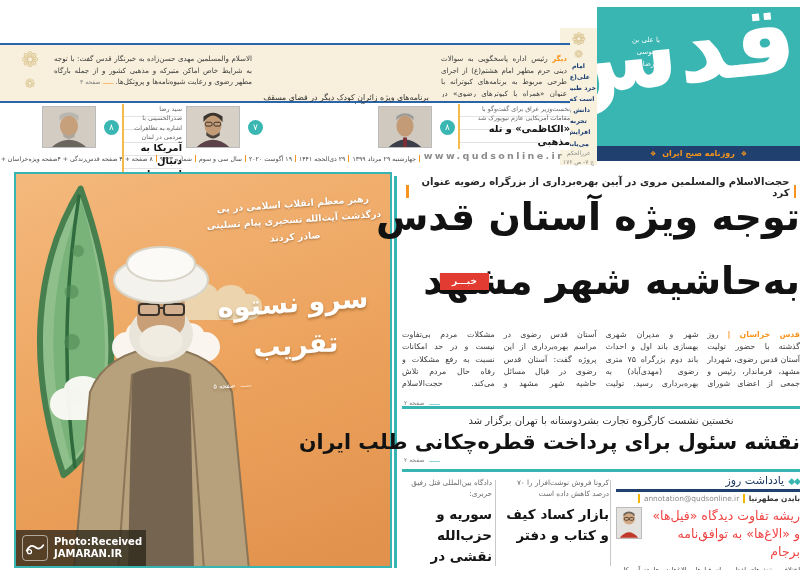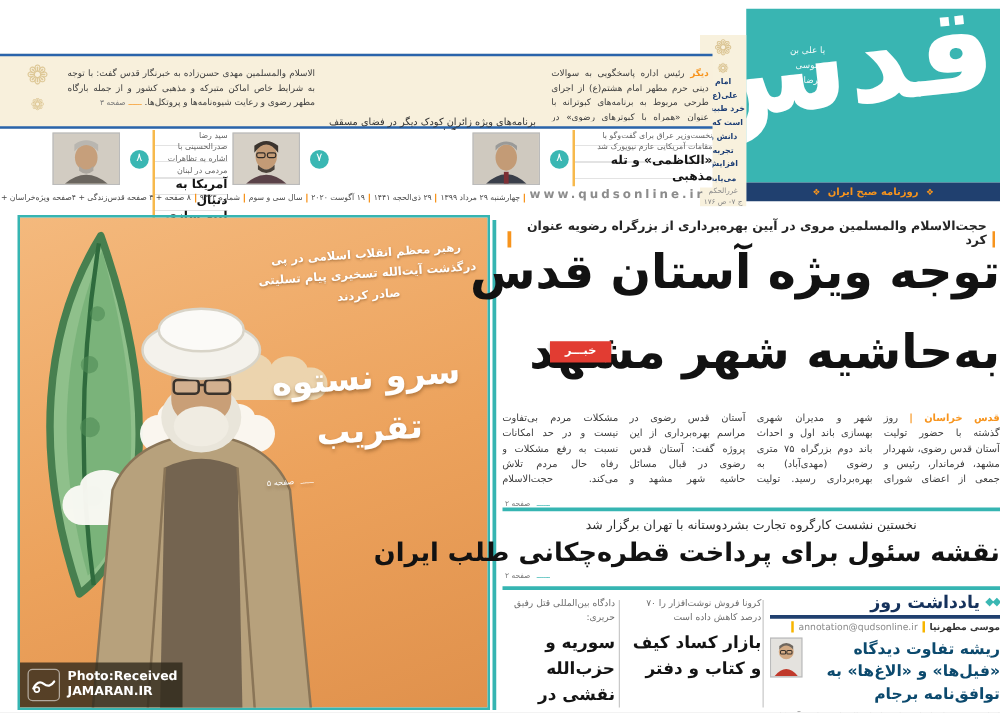--- a/index.html
+++ b/index.html
@@ -119,29 +119,29 @@
   .bcol .kick { font-size:7.3px; color:#6b6b6b; line-height:1.5; }
   .bcol .head { font-size:13.5px; font-weight:bold; color:#141414; line-height:1.55; margin-top:4px; }
   .b-left { left:402px; width:90px; }
   .b-mid  { left:503px; width:106px; }
   .colsep { position:absolute; top:480px; width:1px; height:86px; background:#c9c9c9; }
   .cs1 { left:495px; } .cs2 { left:610px; }
 
   .note { left:616px; top:474px; width:184px; direction:rtl; }
   .note-header { display:flex; align-items:center; gap:4px; direction:rtl; }
   .note-diamonds { color:#3ab7b3; font-size:9px; letter-spacing:-1px; flex:none; }
-  .note-title { font-size:14px; font-weight:bold; color:#16325c; }
+  .note-title { font-size:11px; font-weight:normal; color:#16325c; }
   .note-underline { height:2.5px; background:#20406f; margin-top:2px; }
   .note-byline { display:flex; align-items:center; gap:4px; margin-top:2px; direction:rtl; }
   .note-author { font-size:7.4px; font-weight:bold; color:#333; }
   .note-bar { width:1.5px; height:9px; background:#f7b500; flex:none; }
   .note-email { font-size:7.4px; color:#8a8a8a; direction:ltr; }
   .note-story { display:flex; direction:ltr; gap:5px; margin-top:4px; }
   .note-photo { width:26px; height:32px; border:1px solid #bbb; background:#e8e8e8; flex:none; }
-  .note-headline { flex:1; font-size:12.5px; font-weight:bold; color:#0c4a6e; text-align:right;
+  .note-headline { flex:1; font-size:12.5px; font-weight:normal; color:#ef4444; text-align:right;
                    direction:rtl; line-height:1.45; }
   .note-body { margin-top:4px; font-size:6.7px; line-height:1.55; text-align:justify; direction:rtl;
                color:#444; height:26px; overflow:hidden; }
 </style>
 </head>
 <body>
 
 <div id="page">
 
   <div class="abs teal-block">
@@ -344,21 +344,21 @@
   </div>
   <div class="colsep cs2"></div>
 
   <div class="abs note">
     <div class="note-header">
       <span class="note-diamonds">◆◆</span>
       <span class="note-title">یادداشت روز</span>
     </div>
     <div class="note-underline"></div>
     <div class="note-byline">
-      <span class="note-author">موسی مطهرنیا</span>
+      <span class="note-author">بایدن مطهرنیا</span>
       <span class="note-bar"></span>
       <span class="note-email">annotation@qudsonline.ir</span>
       <span class="note-bar"></span>
     </div>
     <div class="note-story">
       <svg class="note-photo" viewBox="0 0 26 32">
         <rect width="26" height="32" fill="#e4e2de"></rect>
         <circle cx="13" cy="11" r="6.5" fill="#d2a983"></circle>
         <path d="M7,9 Q13,2 19,9 L19,6 Q13,1 7,6 Z" fill="#6e665e"></path>
         <rect x="8" y="10" width="4.5" height="3" rx="1" fill="none" stroke="#3a332c" stroke-width=".9"></rect>

